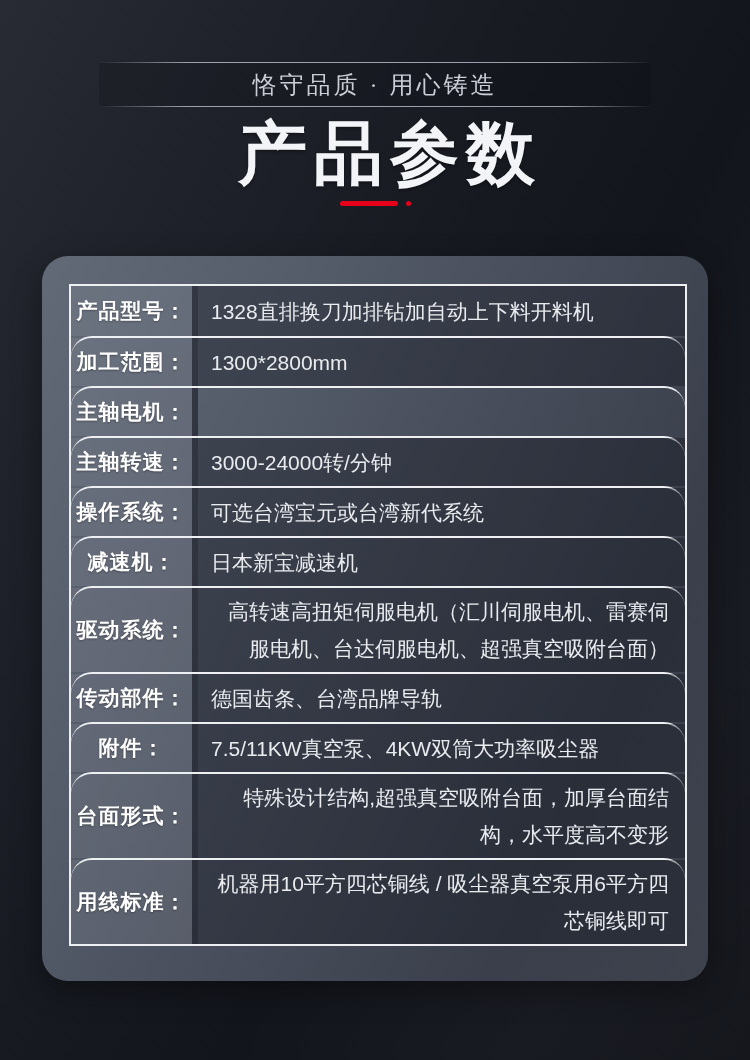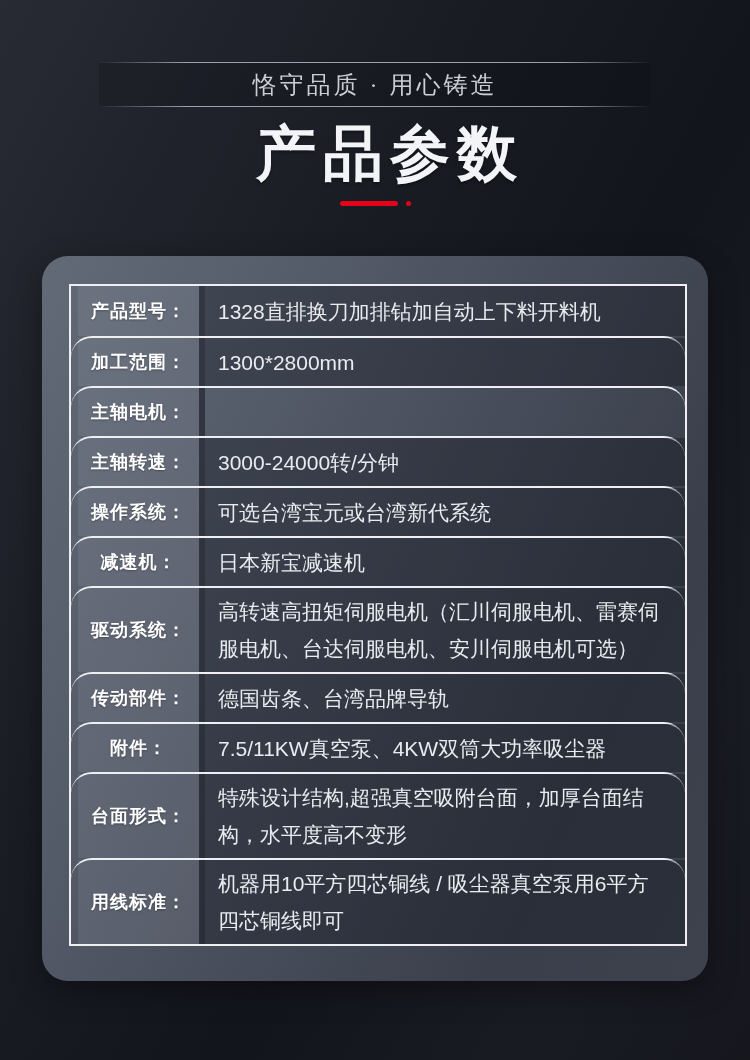--- a/index.html
+++ b/index.html
@@ -31,21 +31,21 @@
     justify-content: center;
     font-size: 24px;
     letter-spacing: 3px;
     color: #cbced6;
     background: rgba(5,7,11,0.16);
     font-family: Liberation Serif, serif;
   }
   .page-title {
     margin-top: 8px;
     text-align: center;
-    font-size: 60px;
+    font-size: 69px;
     line-height: 78px;
     font-weight: 900;
     letter-spacing: 7px;
     color: #f3f4f7;
     text-shadow: 0 2px 3px rgba(0,0,0,0.35);
     padding-left: 30px;
   }
   .title-underline {
     margin-top: 7px;
     height: 6px;
@@ -86,41 +86,41 @@
   }
   .spec-row + .spec-row {
     border-top: 2px solid #edeff2;
     border-radius: 21px;
   }
   .cell-label {
     flex: 0 0 121px;
     display: flex;
     align-items: center;
     justify-content: center;
-    font-size: 18px;
+    font-size: 21px;
     font-weight: bold;
     letter-spacing: 1px;
     color: #ffffff;
     background: rgba(255,255,255,0.08);
     text-shadow: 0 1px 2px rgba(0,0,0,0.3);
-    margin-left: 7px;
   }
   .cell-gap {
     flex: 0 0 6px;
     background: rgba(8,11,18,0.48);
   }
   .cell-value {
     flex: 1 1 auto;
     display: flex;
     align-items: center;
     padding: 5px 16px 5px 13px;
     font-size: 21px;
     line-height: 37px;
     color: #e9ebef;
     background: rgba(10,13,20,0.33);
+    text-align: right;
   }
 </style>
 </head>
 <body>
 
 <header>
   <div class="slogan-band">
     <div class="hairline"></div>
     <div class="slogan-text">恪守品质 · 用心铸造</div>
     <div class="hairline"></div>
@@ -167,21 +167,21 @@
 
   <div class="spec-row">
     <div class="cell-label">减速机：</div>
     <div class="cell-gap"></div>
     <div class="cell-value">日本新宝减速机</div>
   </div>
 
   <div class="spec-row">
     <div class="cell-label">驱动系统：</div>
     <div class="cell-gap"></div>
-    <div class="cell-value">高转速高扭矩伺服电机（汇川伺服电机、雷赛伺服电机、台达伺服电机、安川伺服电机可选）</div>
+    <div class="cell-value">高转速高扭矩伺服电机（汇川伺服电机、雷赛伺服电机、台达伺服电机、超强真空吸附台面）</div>
   </div>
 
   <div class="spec-row">
     <div class="cell-label">传动部件：</div>
     <div class="cell-gap"></div>
     <div class="cell-value">德国齿条、台湾品牌导轨</div>
   </div>
 
   <div class="spec-row">
     <div class="cell-label">附件：</div>

